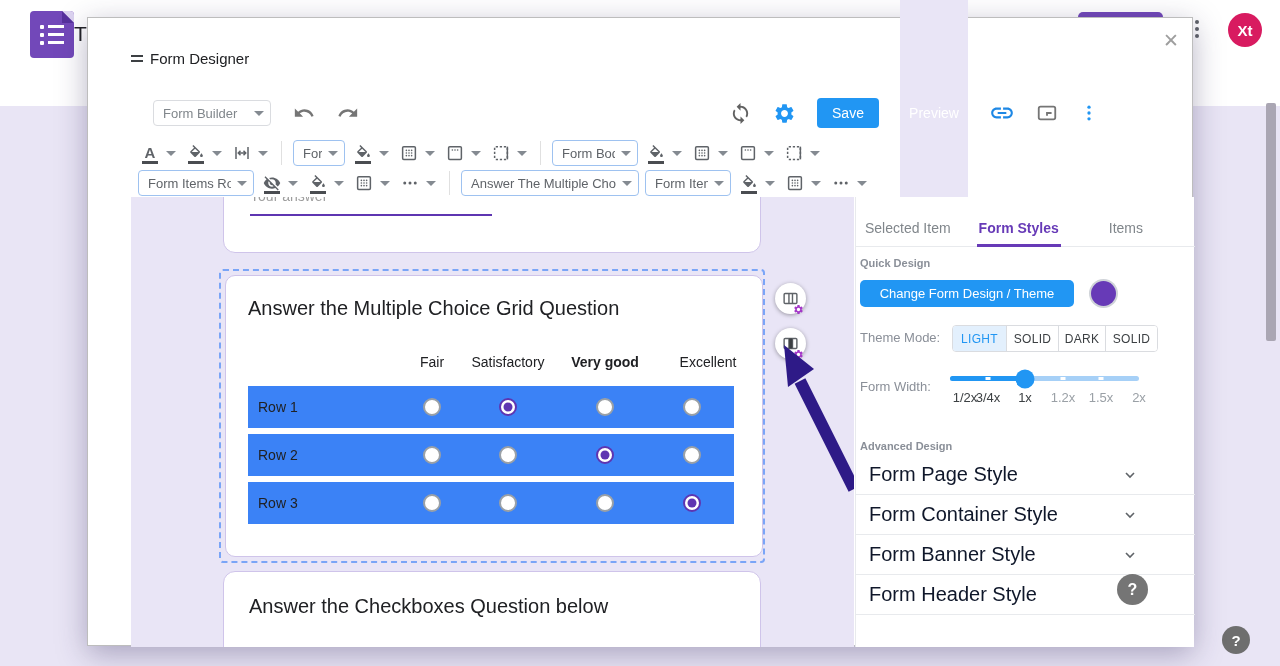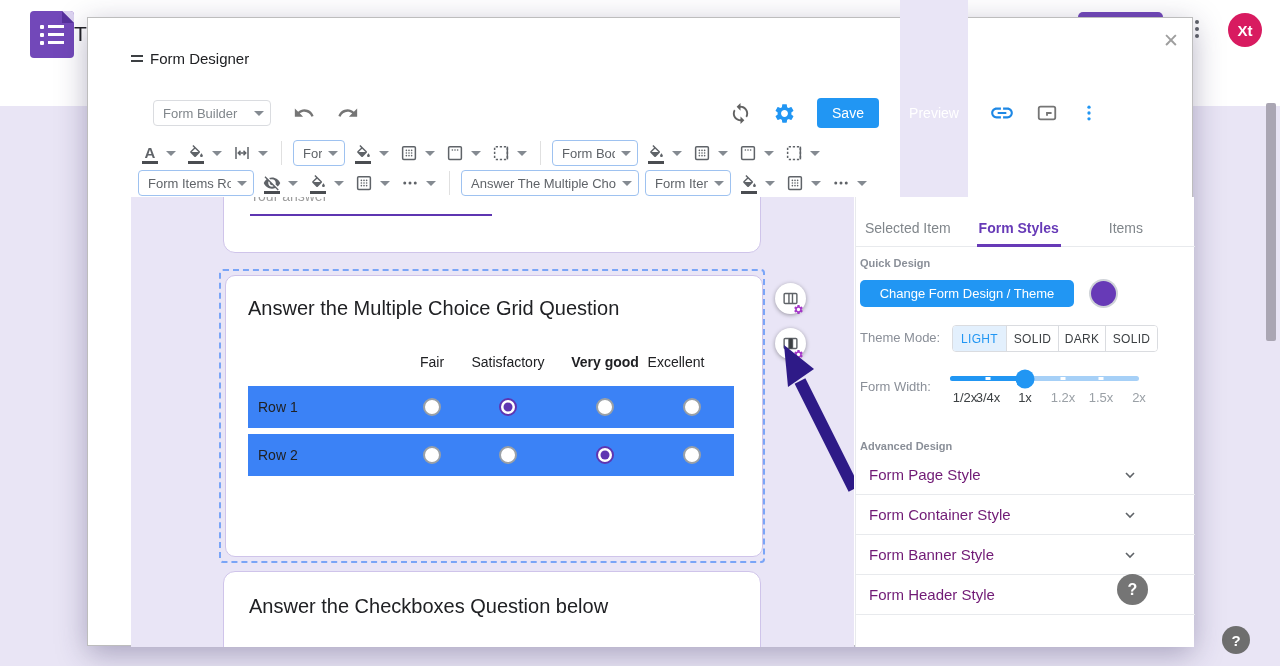--- a/index.html
+++ b/index.html
@@ -107,21 +107,21 @@
   .slider .track{position:absolute;left:0;top:10px;width:189px;height:5px;border-radius:3px;background:#a6d0f7}
   .slider .fill{position:absolute;left:0;top:10px;width:75px;height:5px;border-radius:3px 0 0 3px;background:var(--accent)}
   .slider .tick{position:absolute;top:11px;width:5px;height:3px;background:#fff;transform:translateX(-50%)}
   .slider .thumb{position:absolute;left:75px;top:12.5px;width:19px;height:19px;border-radius:50%;background:var(--accent);
                  transform:translate(-50%,-50%);cursor:pointer}
   .stops{position:absolute;left:94px;top:193px;width:190px;height:16px}
   .stop{position:absolute;transform:translateX(-50%);font-size:13px;color:#3c4043;white-space:nowrap}
   .stop.dim{color:#9aa0a6}
   .acc{position:absolute;left:0;top:258px;width:339px}
   .acc-row{height:40px;border-bottom:1px solid var(--line);display:flex;align-items:center;cursor:pointer;position:relative}
-  .acc-row .lbl{margin-left:13px;font-size:15px;color:#701a75}
+  .acc-row .lbl{margin-left:13px;font-size:20px;color:#0f172a}
   .acc-row .chev{position:absolute;right:57px;top:12px}
   .panel-help{position:absolute;left:261px;top:377px;width:31px;height:31px;border-radius:50%;background:#757575;
               color:#fff;font-weight:700;font-size:16px;display:flex;align-items:center;justify-content:center;z-index:6;cursor:pointer}
 </style>
 </head>
 <body>
 
 <div class="abs page-header"></div>
 <div class="abs forms-logo">
   <span class="fold"></span>
@@ -446,35 +446,42 @@
 
     <div class="sel-wrap">
       <div class="card card2"></div>
     </div>
     <div class="q-title" style="left:117px;top:100px">Answer the Multiple Choice Grid Question</div>
     <div class="grid" id="mc-grid" style="height: 184px;">
         <div class="grid-head">
           <span class="grid-col" style="left: 184px;">Fair</span>
           <span class="grid-col" style="left: 260px;">Satisfactory</span>
           <span class="grid-col" style="left: 357px; font-weight: bold;">Very good</span>
-          <span class="grid-col" style="left: 420px; padding-left: 16px;">Excellent</span>
+          <span class="grid-col" style="left: 452px; padding-left: 16px;">Excellent</span>
         </div>
         <div class="grid-row" style="top: 40px;">
           <span class="rlabel">Row 1</span>
           <span class="radio" style="left: 184px;"></span>
           <span class="radio sel" style="left: 260px;"></span>
           <span class="radio" style="left: 357px;"></span>
           <span class="radio" style="left: 444px;"></span>
         </div>
         <div class="grid-row" style="top: 88px;">
           <span class="rlabel">Row 2</span>
           <span class="radio" style="left: 184px;"></span>
           <span class="radio" style="left: 260px;"></span>
           <span class="radio sel" style="left: 357px;"></span>
           <span class="radio" style="left: 444px;"></span>
+        </div>
+        <div class="grid-row" style="top: 136px;">
+          <span class="rlabel">Row 3</span>
+          <span class="radio" style="left: 184px;"></span>
+          <span class="radio" style="left: 260px;"></span>
+          <span class="radio" style="left: 357px;"></span>
+          <span class="radio sel" style="left: 444px;"></span>
         </div>
       </div>
 
     <div class="card card3">
       <div class="q-title" style="left:25px;top:23px">Answer the Checkboxes Question below</div>
     </div>
 
     <div class="fab" style="left:644px;top:86px" id="fab1">
         <svg width="17" height="17" viewBox="0 0 24 24">
           <rect x="3" y="5" width="18" height="14" rx="1.5" fill="none" stroke="#5f6368" stroke-width="2"></rect>

